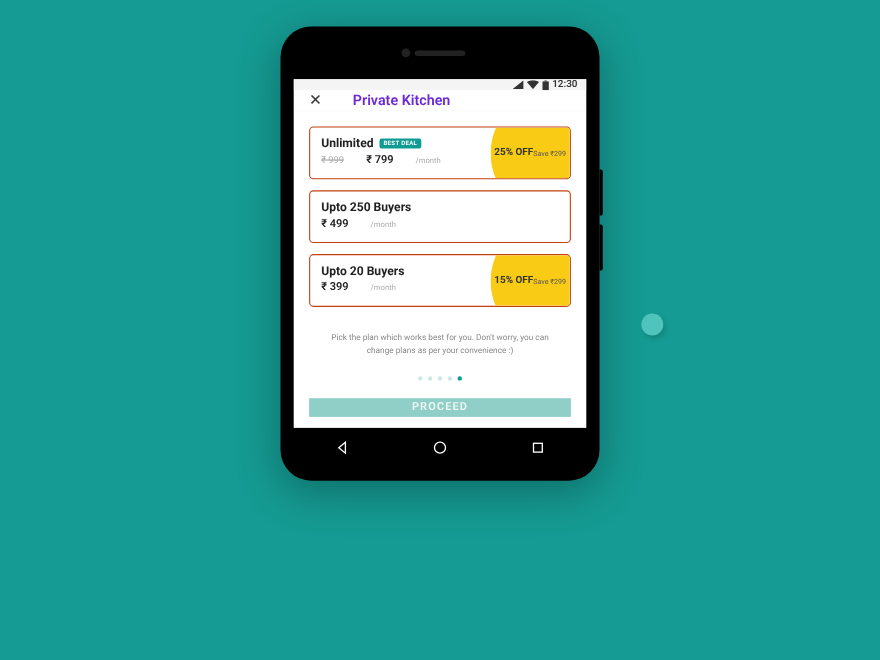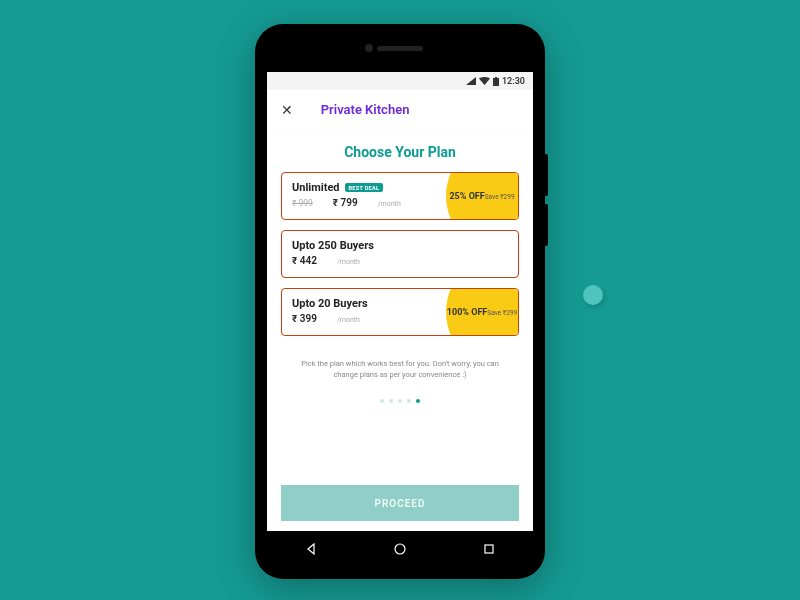--- a/index.html
+++ b/index.html
@@ -9,21 +9,21 @@
     height: 600px;
     font-family: -apple-system, BlinkMacSystemFont, "Segoe UI", Roboto, sans-serif;
     position: relative;
     overflow: hidden;
   }
   .phone {
     position: absolute;
     left: 255px;
     top: 24px;
     width: 290px;
-    height: 555px;
+    height: 413px;
     background: #000;
     border-radius: 28px;
     box-shadow: 0 10px 40px rgba(0,0,0,0.3);
   }
   .side-button {
     position: absolute;
     right: -3px;
     top: 130px;
     width: 3px;
     height: 42px;
@@ -236,21 +236,20 @@
       </span>
       <span>12:30</span>
     </div>
 
     <div class="app-header">
       <span class="close-icon">✕</span>
       <span class="header-title">Private Kitchen</span>
     </div>
 
     <div class="content">
-      <div class="choose-title">Choose Your Plan</div>
 
       <div class="plan">
         <div class="plan-left">
           <div class="plan-name-row">
             <span class="plan-name">Unlimited</span>
             <span class="best-badge">BEST DEAL</span>
           </div>
           <div class="price-row">
             <span class="old-price">₹ 999</span>
             <span class="price">₹ 799</span>
@@ -262,38 +261,38 @@
           <div class="offer-save">Save ₹299</div>
         </div>
       </div>
 
       <div class="plan">
         <div class="plan-left">
           <div class="plan-name-row">
             <span class="plan-name">Upto 250 Buyers</span>
           </div>
           <div class="price-row">
-            <span class="price">₹ 442</span>
+            <span class="price">₹ 499</span>
             <span class="per-month">/month</span>
           </div>
         </div>
       </div>
 
       <div class="plan">
         <div class="plan-left">
           <div class="plan-name-row">
             <span class="plan-name">Upto 20 Buyers</span>
           </div>
           <div class="price-row">
             <span class="price">₹ 399</span>
             <span class="per-month">/month</span>
           </div>
         </div>
         <div class="plan-offer">
-          <div class="offer-pct">100% OFF</div>
+          <div class="offer-pct">15% OFF</div>
           <div class="offer-save">Save ₹299</div>
         </div>
       </div>
 
       <div class="helper-text">Pick the plan which works best for you. Don't worry, you can change plans as per your convenience :)</div>
 
       <div class="dots">
         <div class="dot"></div>
         <div class="dot"></div>
         <div class="dot"></div>

